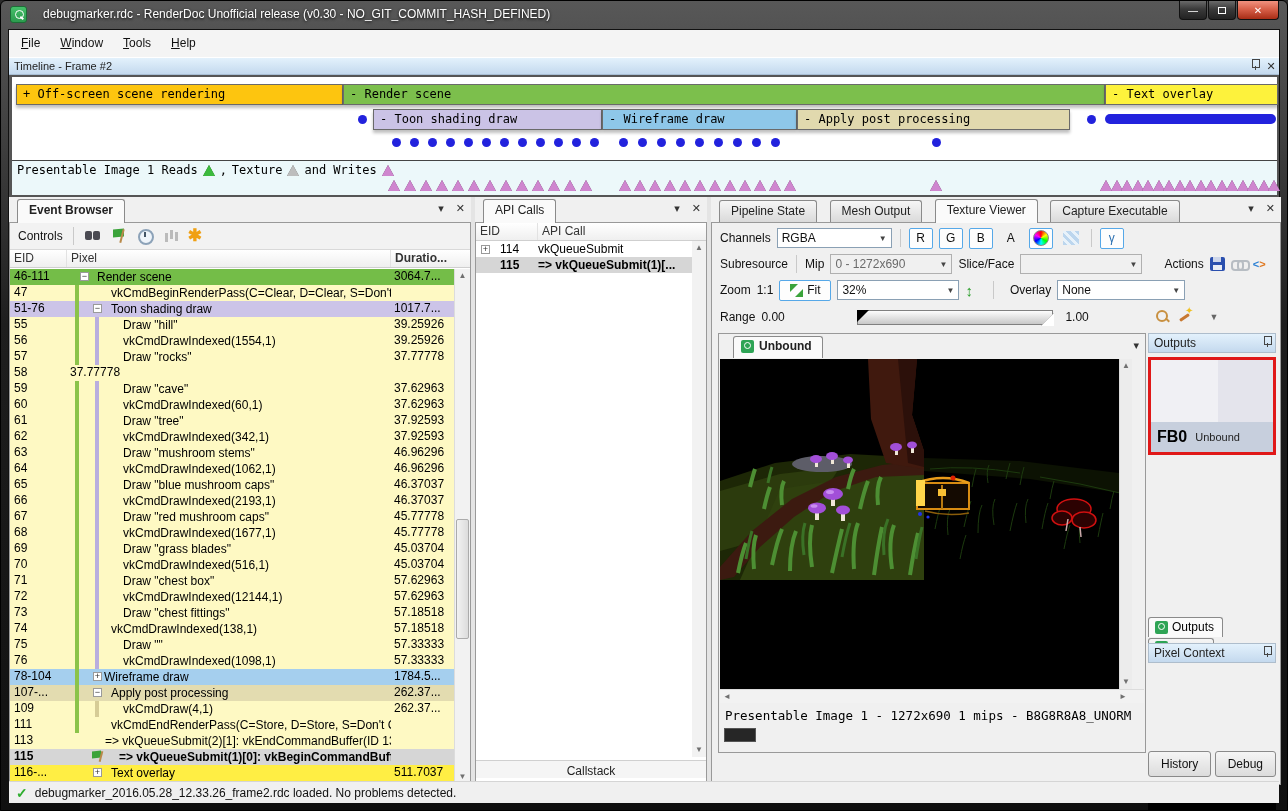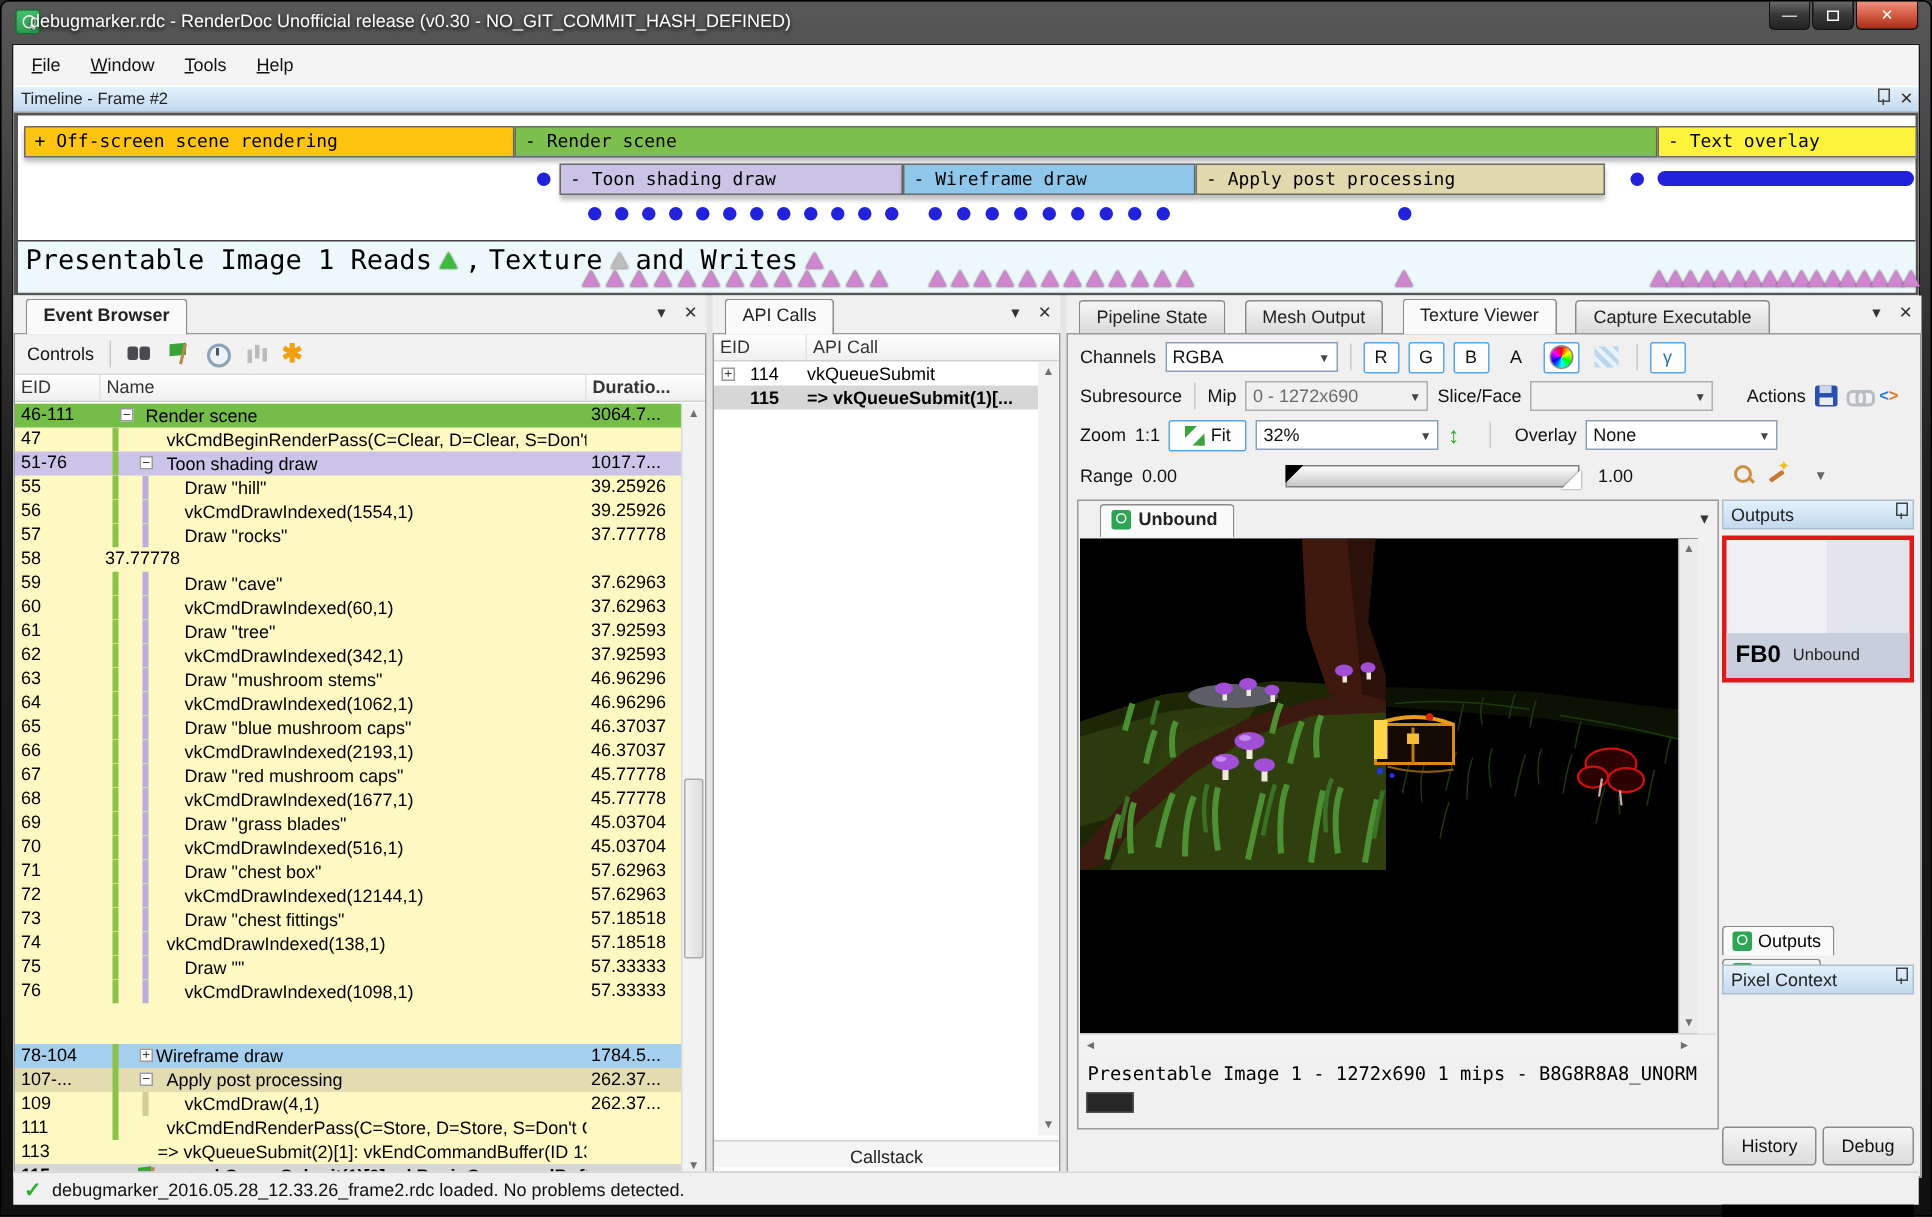--- a/index.html
+++ b/index.html
@@ -8,21 +8,21 @@
   .abs{position:absolute;}
   
   .win{position:absolute;inset:0;background:linear-gradient(#585858,#1e1e1e 40%,#101010);
     border:1px solid #000;border-radius:6px 6px 0 0;}
   .titlebar{position:absolute;top:0;left:0;right:0;height:28px;}
   .rd-icon{width:17px;height:17px;border-radius:3px;background:linear-gradient(#45c06a,#2c9b4e);
     border:1px solid #1c6e36;position:relative;}
   .rd-icon::after{content:"";position:absolute;left:4px;top:3px;width:7px;height:7px;
     border:1.5px solid #fff;border-radius:50%;}
   .rd-icon::before{content:"";position:absolute;left:9px;top:10px;width:4px;height:1.5px;background:#fff;transform:rotate(40deg);}
-  .title-text{position:absolute;left:19px;top:0;line-height:27px;color:#fff;font-size:12px;
+  .title-text{position:absolute;left:42px;top:0;line-height:27px;color:#fff;font-size:12px;
     text-shadow:0 1px 3px #000;white-space:nowrap;}
   .winbtns{position:absolute;top:0;right:8px;display:flex;}
   .wbtn{width:28px;height:19px;border:1px solid #111;border-top:none;border-radius:0 0 4px 4px;
     background:linear-gradient(#6a6a6a,#3a3a3a 45%,#222);color:#fff;font-size:10px;
     display:flex;align-items:center;justify-content:center;margin-left:1px;}
   .wbtn.close{width:42px;background:linear-gradient(#f0927f,#d8614a 45%,#a82d16);}
   .wbtn .sq{width:8px;height:7px;border:1px solid #fff;}
   
   .client{position:absolute;left:7px;right:7px;top:28px;bottom:6px;background:#f0f0f0;border:1px solid #111;}
   .menubar{position:absolute;left:0;right:0;top:0;height:27px;background:#f4f4f4;font-size:12px;}
@@ -38,21 +38,21 @@
     font-size:12px;line-height:19px;padding-left:6px;color:#000;white-space:nowrap;overflow:hidden;
     box-shadow:0 3px 3px rgba(0,0,0,.25);}
   .dot{position:absolute;width:9px;height:9px;border-radius:50%;background:#2222dd;}
   .capsule{position:absolute;height:10px;border-radius:5px;background:#2222dd;}
   .tri{width:0;height:0;border-left:6px solid transparent;border-right:6px solid transparent;
     border-bottom:11px solid #cf86cf;position:relative;display:inline-block;
     filter:drop-shadow(0 0 .6px #503050);}
   .tri.green{border-bottom-color:#3dba3d;filter:drop-shadow(0 0 .6px #1e5c1e);}
   .tri.gray{border-bottom-color:#bdbdbd;filter:drop-shadow(0 0 .6px #555);}
   .presentable{position:absolute;left:0;right:0;bottom:0;height:35px;background:#ecf8fa;border-top:1px solid #444;}
-  .pres-text{position:absolute;left:5px;top:2px;font-family:"DejaVu Sans Mono",monospace;font-size:18px;
+  .pres-text{position:absolute;left:5px;top:2px;font-family:"DejaVu Sans Mono",monospace;font-size:12px;
     color:#000;display:flex;align-items:center;gap:5px;white-space:pre;}
   
   .dock{position:absolute;left:0;right:0;top:167px;bottom:22px;background:#e4e4e4;}
   .panel{position:absolute;background:#f0f0f0;}
   .tabstrip{position:relative;height:25px;}
   .tab{display:inline-block;margin:2px 0 0 8px;padding:3px 11px 4px 11px;font-size:12px;
     border:1px solid #8a8a8a;border-bottom:none;border-radius:3px 3px 0 0;
     background:linear-gradient(#f6f6f6,#dadada);color:#222;position:relative;top:1px;}
   .tab.active{background:#fafafa;top:0;padding-bottom:6px;z-index:2;}
   .tab.bold{font-weight:bold;}
@@ -75,21 +75,21 @@
   .grid-hdr{display:flex;height:18px;background:linear-gradient(#fff,#efefef);border-bottom:1px solid #cfcfcf;
     font-size:12px;color:#333;}
   .grid-hdr div{padding:1px 0 0 4px;border-right:1px solid #e2e2e2;}
   .ev-rows{position:relative;overflow:hidden;background:#fef9c3;}
   .ev-row{display:flex;height:16px;font-size:12px;color:#000;white-space:nowrap;}
   .ev-eid{width:57px;padding-left:4px;flex:none;}
   .ev-name{width:324px;flex:none;position:relative;overflow:hidden;}
   .ev-dur{width:65px;flex:none;padding-left:3px;overflow:hidden;}
   .ev-row.hl-green{background:#74bd48;}
   .ev-row.hl-purple{background:#ccc4e8;}
-  .ev-row.hl-blue{background:#a5cfee;margin-top:27px;}
+  .ev-row.hl-blue{background:#a5cfee;}
   .ev-row.hl-beige{background:#e3dcb0;}
   .ev-row.hl-gray{background:#d6d6d6;font-weight:bold;}
   .ev-row.hl-yellow{background:#ffee44;}
   .guide{position:absolute;top:0;bottom:0;width:4px;}
   .g-green{background:#8bc34a;}
   .g-purple{background:#b9aede;}
   .g-beige{background:#d6cc96;}
   .expander{position:absolute;top:3px;width:9px;height:9px;border:1px solid #9a9a9a;background:#fff;
     font-size:9px;line-height:7px;text-align:center;color:#333;}
   .ev-label{position:absolute;top:1px;}
@@ -317,21 +317,21 @@
             <span>Controls</span>
             <span class="tb-sep"></span>
             <span class="icon16 binoc"></span>
             <span class="icon16 flagic"></span>
             <span class="icon16 clockic"></span>
             <span class="icon16 statsic"></span>
             <span class="starik">✱</span>
           </div>
           <div class="grid-hdr">
             <div style="width:57px;">EID</div>
-            <div style="width:324px;">Name</div>
+            <div style="width:324px;">Pixel</div>
             <div style="width:64px;border-right:none;font-weight:bold;">Duratio...</div>
           </div>
           <div class="ev-rows" id="ev-rows" style="position:absolute;left:0;top:46px;right:16px;bottom:0;">
               <div class="ev-row hl-green">
                 <div class="ev-eid">46-111</div>
                 <div class="ev-name">
                   <span class="expander" style="left: 13px;">−</span>
                   <span class="ev-label" style="left: 30px;">Render scene</span>
                 </div>
                 <div class="ev-dur">3064.7...</div>

